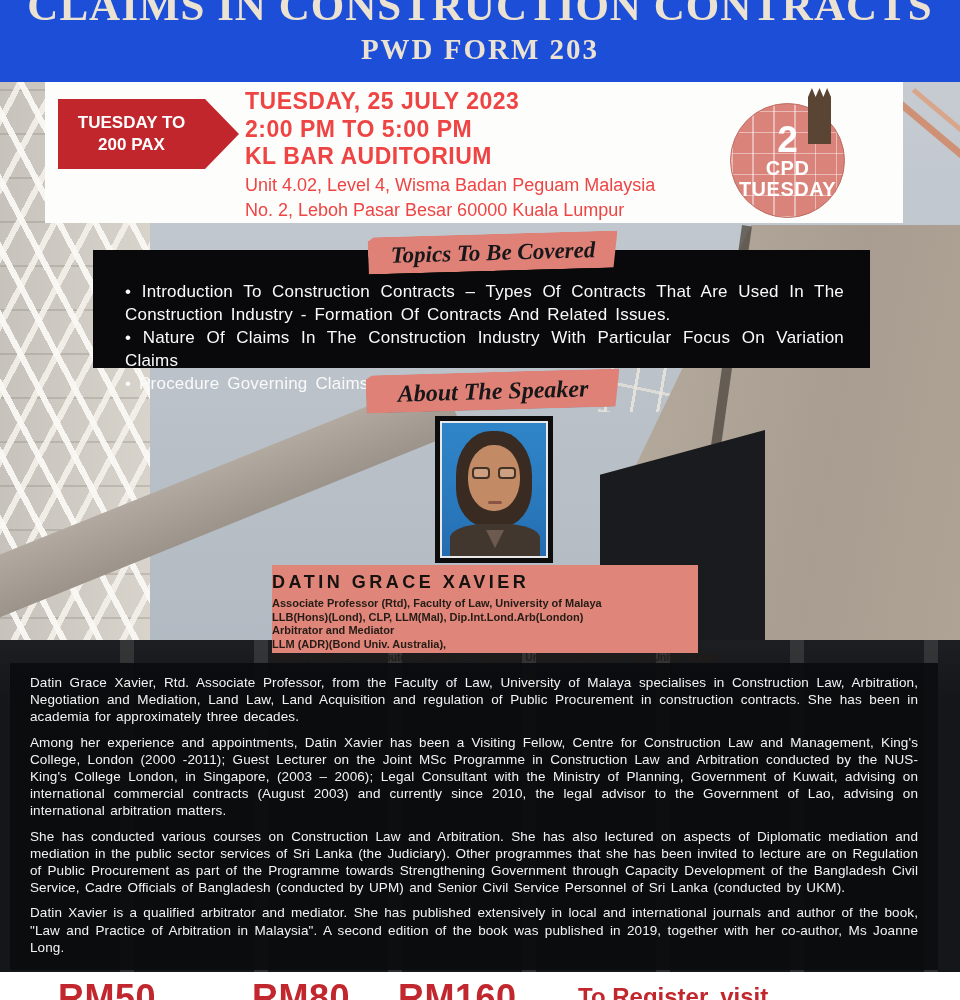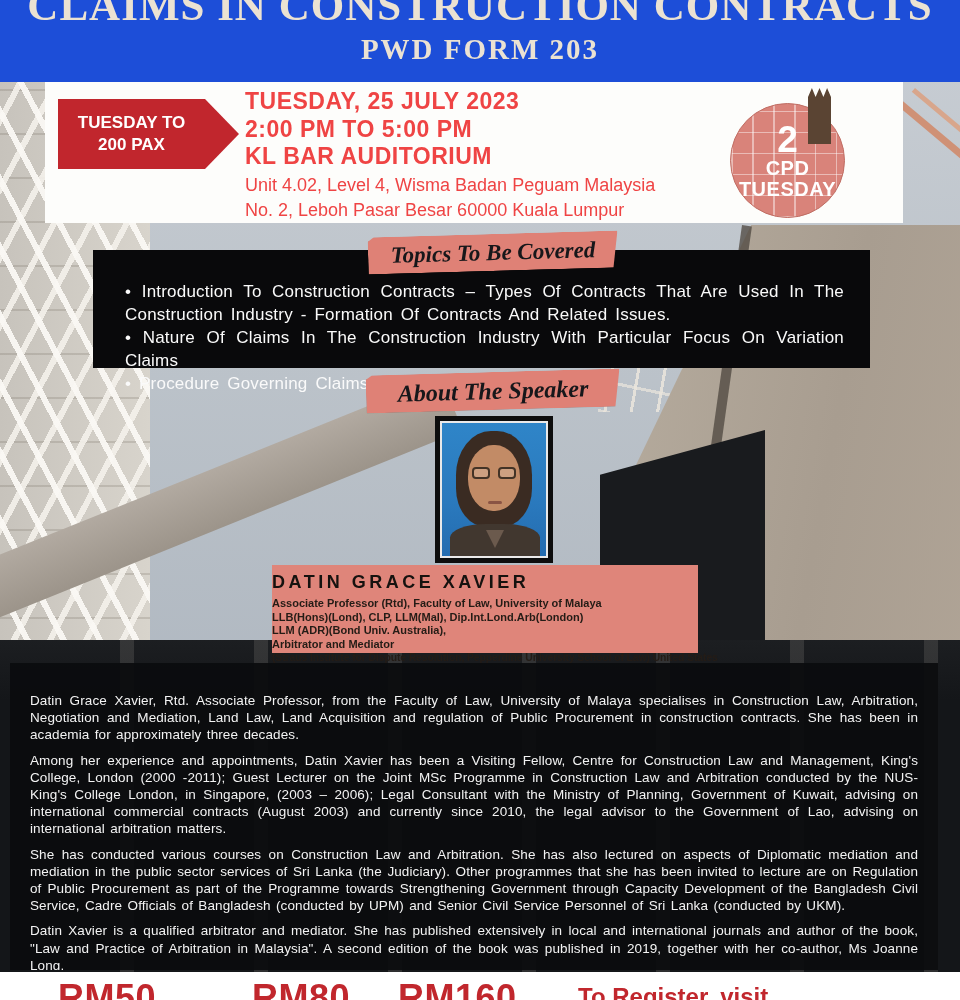--- a/index.html
+++ b/index.html
@@ -102,21 +102,21 @@
   .collar { position:absolute; left:44px; bottom:8px; width:18px; height:18px; background:#6b5a4d;
     clip-path:polygon(50% 100%, 0 0, 100% 0); }
   
   .speaker-card { position:absolute; left:272px; top:565px; width:426px; height:88px;
     background:#df857a; z-index:6; color:#16120f; padding-top:7px; }
   .speaker-card .name { font-weight:bold; font-size:18px; letter-spacing:3.5px; margin-bottom:4px; }
   .speaker-card .cred { font-weight:bold; font-size:11px; line-height:13.5px; color:#241c16; white-space:nowrap; }
   .speaker-card .cred-wide { font-size:10.4px; letter-spacing:-.1px; }
   
   .bio { position:absolute; left:10px; top:663px; width:928px; height:307px;
-    background:rgba(11,12,14,.93); z-index:6; padding:29px 20px 0 20px; overflow:hidden; }
+    background:rgba(11,12,14,.93); z-index:6; padding:11px 20px 0 20px; overflow:hidden; }
   .bio p { color:#f3f3f3; font-size:13.5px; line-height:17.2px; text-align:justify;
     margin-bottom:8px; letter-spacing:.1px; word-spacing:1.5px; }
   
   .footer { position:absolute; left:0; top:972px; width:960px; height:28px; background:#ffffff;
     z-index:8; overflow:hidden; }
   .price { position:absolute; top:5px; font-weight:bold; font-size:36px; color:#c1272d; letter-spacing:.5px; }
   .p1 { left:58px; } .p2 { left:252px; } .p3 { left:398px; }
   .register { position:absolute; left:578px; top:11px; font-weight:bold; font-size:24px; color:#c1272d; }
 </style>
 </head>
@@ -185,22 +185,22 @@
       <div class="mouth"></div>
       <div class="body"></div>
       <div class="collar"></div>
     </div>
   </div>
 
   <div class="speaker-card">
     <div class="name">DATIN GRACE XAVIER</div>
     <div class="cred">Associate Professor (Rtd), Faculty of Law, University of Malaya</div>
     <div class="cred">LLB(Hons)(Lond), CLP, LLM(Mal), Dip.Int.Lond.Arb(London)</div>
+    <div class="cred">Arbitrator and Mediator</div>
     <div class="cred">LLM (ADR)(Bond Univ. Australia),</div>
-    <div class="cred">Arbitrator and Mediator</div>
     <div class="cred cred-wide">(Straus Institute for Dispute Resolution, Pepperdine University School of Law) United States</div>
   </div>
 
   <div class="bio">
     <p>Datin Grace Xavier, Rtd. Associate Professor, from the Faculty of Law, University of Malaya specialises in Construction Law, Arbitration, Negotiation and Mediation, Land Law, Land Acquisition and regulation of Public Procurement in construction contracts. She has been in academia for approximately three decades.</p>
     <p>Among her experience and appointments, Datin Xavier has been a Visiting Fellow, Centre for Construction Law and Management, King's College, London (2000 -2011); Guest Lecturer on the Joint MSc Programme in Construction Law and Arbitration conducted by the NUS-King's College London, in Singapore, (2003 – 2006);  Legal Consultant with the Ministry of Planning, Government of Kuwait, advising on international commercial contracts (August 2003) and currently since 2010, the legal advisor to the Government of Lao, advising on international arbitration matters.</p>
     <p>She has conducted various courses on Construction Law and Arbitration.  She has also lectured on aspects of Diplomatic mediation and mediation in the public sector services of Sri Lanka (the Judiciary).  Other programmes that she has been invited to lecture are on Regulation of Public Procurement as part of the Programme towards Strengthening Government through Capacity Development of the Bangladesh Civil Service, Cadre Officials of Bangladesh (conducted by UPM) and Senior Civil Service Personnel of Sri Lanka (conducted by UKM).</p>
     <p>Datin Xavier is a qualified arbitrator and mediator.  She has published extensively in local and international journals and author of the book, "Law and Practice of Arbitration in Malaysia".  A second edition of the book was published in 2019, together with her co-author, Ms Joanne Long.</p>
   </div>
 

